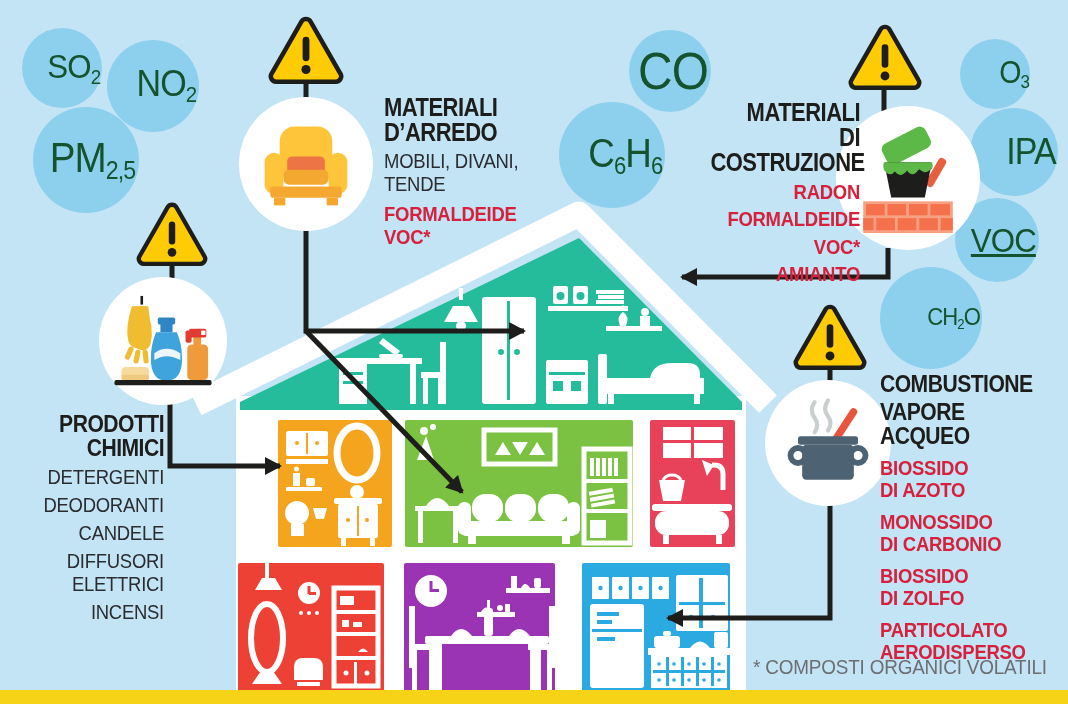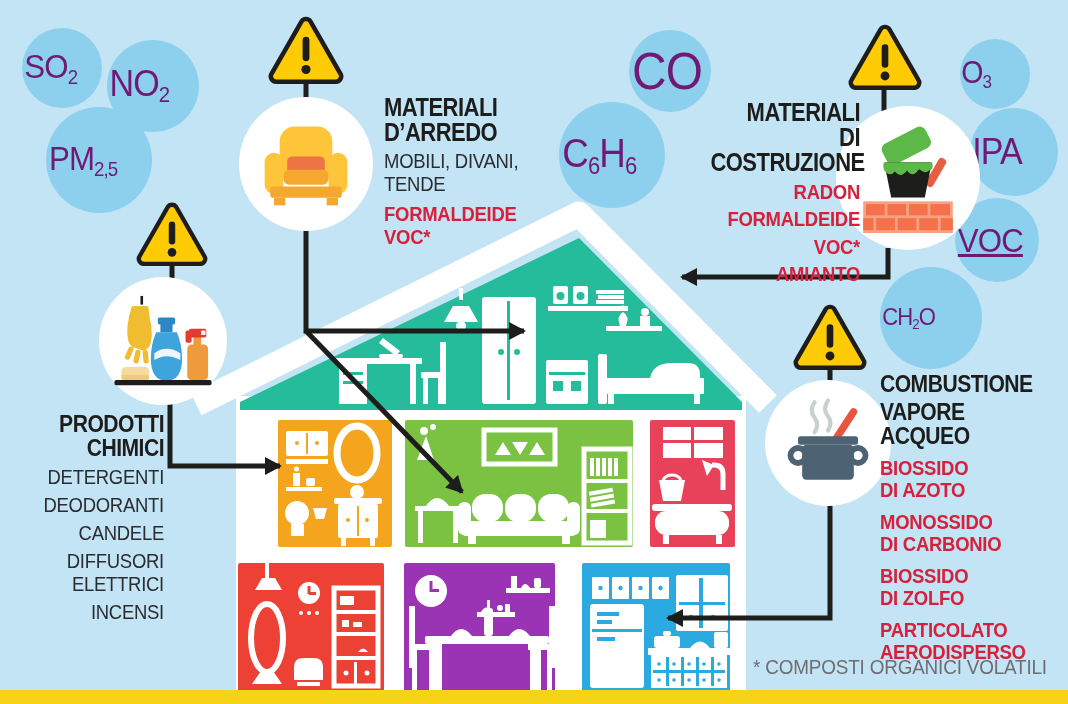--- a/index.html
+++ b/index.html
@@ -2,22 +2,22 @@
 <html><head>
 <meta charset="utf-8">
 <style>
   html,body{margin:0;padding:0;background:#C3E4F5;}
   #stage{position:relative;width:1068px;height:704px;overflow:hidden;background:#C3E4F5;
          font-family:"Liberation Sans",sans-serif;}
   .layer{position:absolute;left:0;top:0;width:1068px;height:704px;}
   svg.layer{pointer-events:none;}
 
   
-  .bubble{position:absolute;border-radius:50%;background:#8DD0EE;color:#701a75;
-          display:flex;align-items:center;justify-content:flex-start;
+  .bubble{position:absolute;border-radius:50%;background:#8DD0EE;color:#14532d;
+          display:flex;align-items:center;justify-content:flex-end;
           font-weight:400;letter-spacing:-1px;z-index:10;}
   .bubble .txt{white-space:nowrap;transform:scaleX(0.92);}
   .bubble .sub{font-size:0.6em;vertical-align:-0.28em;}
 
   
   .warn{position:absolute;z-index:45;}
   .iconcircle{position:absolute;border-radius:50%;background:#FFFFFF;z-index:40;
               display:flex;align-items:center;justify-content:center;}
 
   
@@ -293,21 +293,21 @@
 
     <rect x="0" y="690" width="1068" height="14" fill="#F6D317"></rect>
   </svg>
 
   <div class="bubble" style="left:22px;top:28px;width:80px;height:80px;font-size:34px;">
       <span class="txt"><span>SO</span><span class="sub">2</span></span>
     </div>
   <div class="bubble" style="left:107px;top:40px;width:92px;height:92px;font-size:37px;">
       <span class="txt"><span>NO</span><span class="sub">2</span></span>
     </div>
-  <div class="bubble" style="left:46px;top:107px;width:106px;height:106px;font-size:34px;">
+  <div class="bubble" style="left:33px;top:107px;width:106px;height:106px;font-size:42px;">
       <span class="txt"><span>PM</span><span class="sub">2,5</span></span>
     </div>
   <div class="bubble" style="left:629px;top:30px;width:82px;height:82px;font-size:52px;">
       <span class="txt"><span>CO</span></span>
     </div>
   <div class="bubble" style="left:559px;top:102px;width:106px;height:106px;font-size:40px;">
       <span class="txt"><span>C</span><span class="sub">6</span><span>H</span><span class="sub">6</span></span>
     </div>
   <div class="bubble" style="left:960px;top:39px;width:70px;height:70px;font-size:31px;">
       <span class="txt"><span>O</span><span class="sub">3</span></span>

